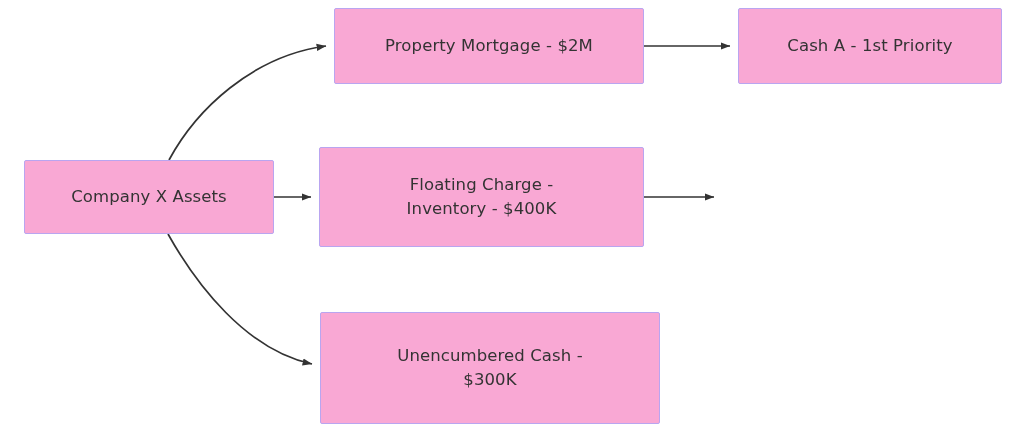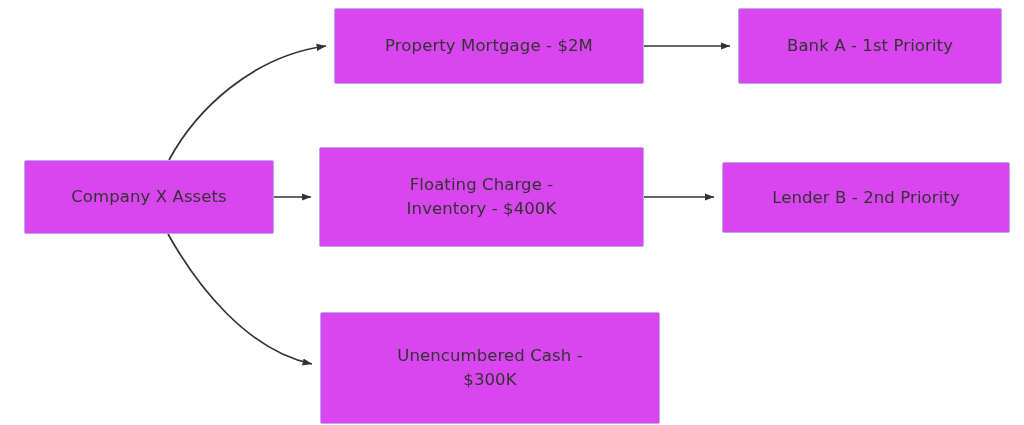--- a/index.html
+++ b/index.html
@@ -22,21 +22,21 @@
     position: absolute;
     left: 0;
     top: 0;
     width: 1024px;
     height: 425px;
     pointer-events: none;
   }
   .node {
     position: absolute;
     box-sizing: border-box;
-    background: #d946ef;
+    background: #f9a8d4;
     border: 1.6px solid #B9A5F0;
     border-radius: 2px;
     display: flex;
     align-items: center;
     justify-content: center;
     text-align: center;
     color: #333333;
     font-size: 16.5px;
     line-height: 1.45;
     letter-spacing: 0.1px;
@@ -90,20 +90,17 @@
     <span class="node-label">Floating Charge -
 Inventory - $400K</span>
   </div>
 
   <div class="node" id="node-cash">
     <span class="node-label">Unencumbered Cash -
 $300K</span>
   </div>
 
   <div class="node" id="node-bank-a">
-    <span class="node-label">Bank A - 1st Priority</span>
+    <span class="node-label">Cash A - 1st Priority</span>
   </div>
 
-  <div class="node" id="node-lender-b">
-    <span class="node-label">Lender B - 2nd Priority</span>
-  </div>
 
 </div>
 
 </body></html>

